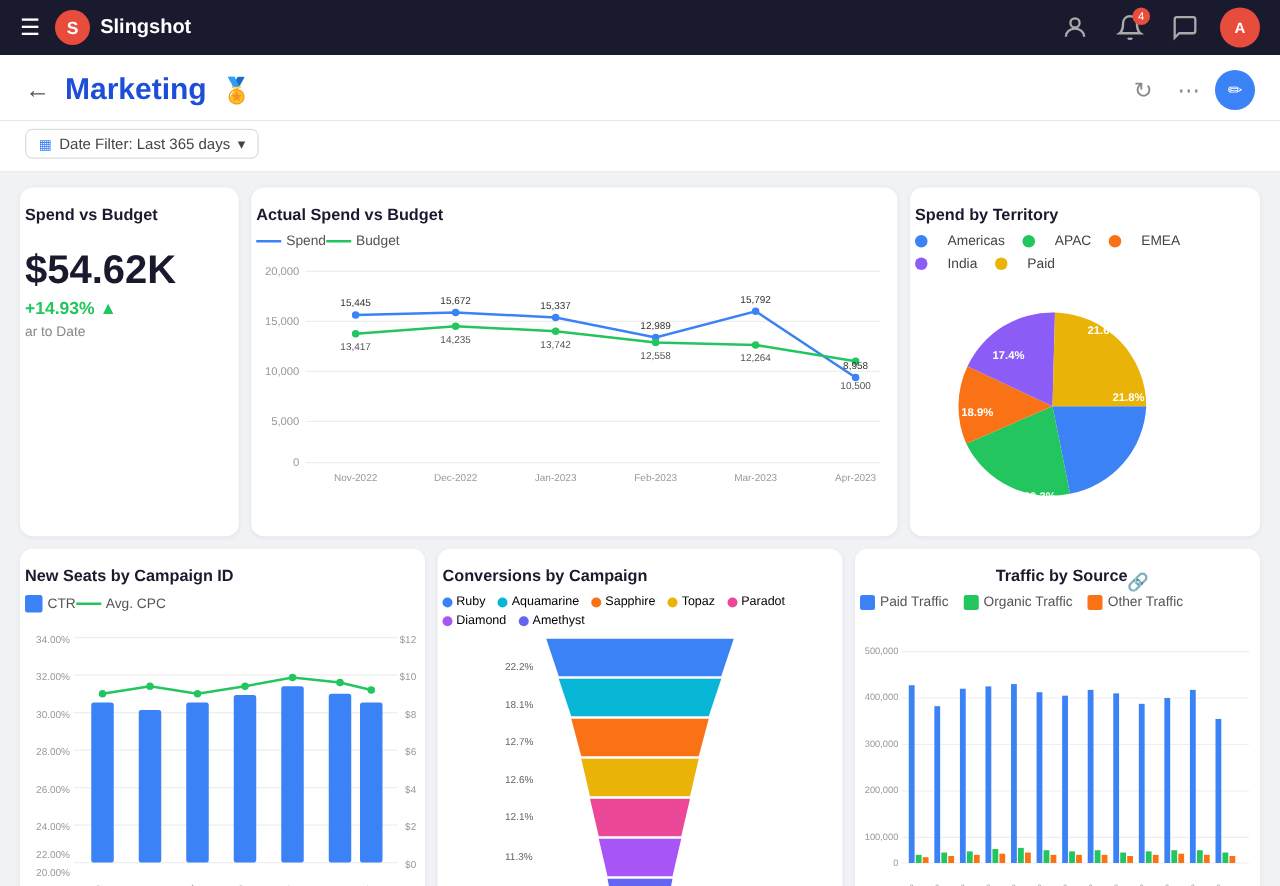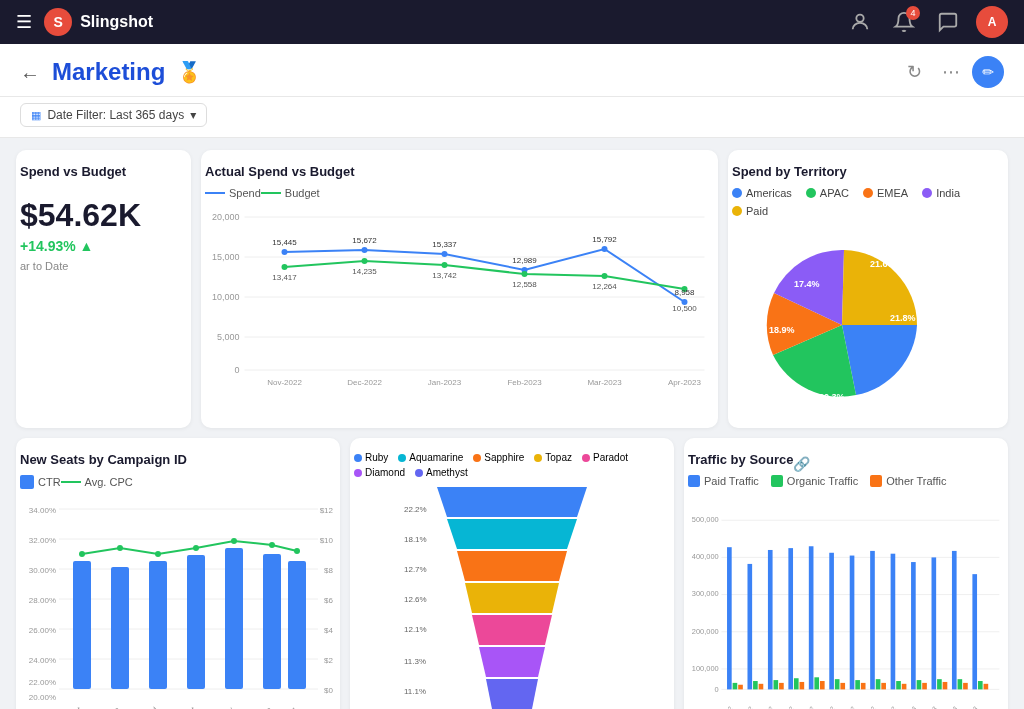--- a/index.html
+++ b/index.html
@@ -79,21 +79,21 @@
     .spend-change { color: #22c55e; font-size: 14px; font-weight: 600; margin-top: 4px; }
     .spend-label { color: #888; font-size: 11px; margin-top: 6px; }
 
     
     .chart-legend { display: flex; gap: 0; margin-bottom: 6px; font-size: 11px; color: #555; }
     .legend-item { display: flex; align-items: center; gap: 4px; }
     .legend-line { width: 20px; height: 2px; }
 
     
     .pie-legend { display: flex; flex-wrap: wrap; gap: 6px 14px; font-size: 11px; color: #444; margin-bottom: 8px; }
-    .pie-legend-item { display: flex; align-items: center; gap: 4px; }
+    .pie-legend-item { display: flex; align-items: center; gap: 16px; }
     .pie-dot { width: 10px; height: 10px; border-radius: 50%; }
 
     
     .traffic-legend { display: flex; gap: 12px; margin-bottom: 16px; font-size: 11px; color: #555; }
 
     
     .funnel-legend { display: flex; flex-wrap: wrap; gap: 4px 10px; font-size: 10px; margin-bottom: 4px; }
     .funnel-legend-item { display: flex; align-items: center; gap: 3px; }
 
     svg text { font-family: -apple-system, BlinkMacSystemFont, 'Segoe UI', sans-serif; }
@@ -332,20 +332,21 @@
         <text x="97" y="215" font-size="7.5" fill="#999" text-anchor="end" transform="rotate(-45,97,215)">Aquamarine</text>
         <text x="135" y="215" font-size="7.5" fill="#999" text-anchor="end" transform="rotate(-45,135,215)">Diamond</text>
         <text x="173" y="215" font-size="7.5" fill="#999" text-anchor="end" transform="rotate(-45,173,215)">Paradot</text>
         <text x="211" y="215" font-size="7.5" fill="#999" text-anchor="end" transform="rotate(-45,211,215)">Ruby</text>
         <text x="249" y="215" font-size="7.5" fill="#999" text-anchor="end" transform="rotate(-45,249,215)">Sapphire</text>
         <text x="274" y="215" font-size="7.5" fill="#999" text-anchor="end" transform="rotate(-45,274,215)">Topaz</text>
       </svg>
     </div>
 
     <div class="card">
+      <div class="card-title">Conversions by Campaign</div>
       <div class="funnel-legend">
         <div class="funnel-legend-item">
           <div class="pie-dot" style="background:#3b82f6;width:8px;height:8px;"></div>
           <span>Ruby</span>
         </div>
         <div class="funnel-legend-item">
           <div class="pie-dot" style="background:#06b6d4;width:8px;height:8px;"></div>
           <span>Aquamarine</span>
         </div>
         <div class="funnel-legend-item">
@@ -389,21 +390,21 @@
 
         <polygon points="110,133 190,133 183,163 117,163" fill="#ec4899"></polygon>
 
         <polygon points="117,165 183,165 176,195 124,195" fill="#a855f7"></polygon>
 
         <polygon points="124,197 176,197 170,227 130,227" fill="#6366f1"></polygon>
       </svg>
     </div>
 
     <div class="card">
-      <div style="display:flex;align-items:center;justify-content:flex-start;">
+      <div style="display:flex;align-items:center;justify-content:center;margin-left:24px;">
         <div class="card-title">Traffic by Source</div>
         <span style="color:#3b82f6;font-size:14px;">🔗</span>
       </div>
       <div class="traffic-legend">
         <div class="legend-item">
           <div style="width:12px;height:12px;background:#3b82f6;border-radius:2px;"></div>
           <span>Paid Traffic</span>
         </div>
         <div class="legend-item">
           <div style="width:12px;height:12px;background:#22c55e;border-radius:2px;"></div>

